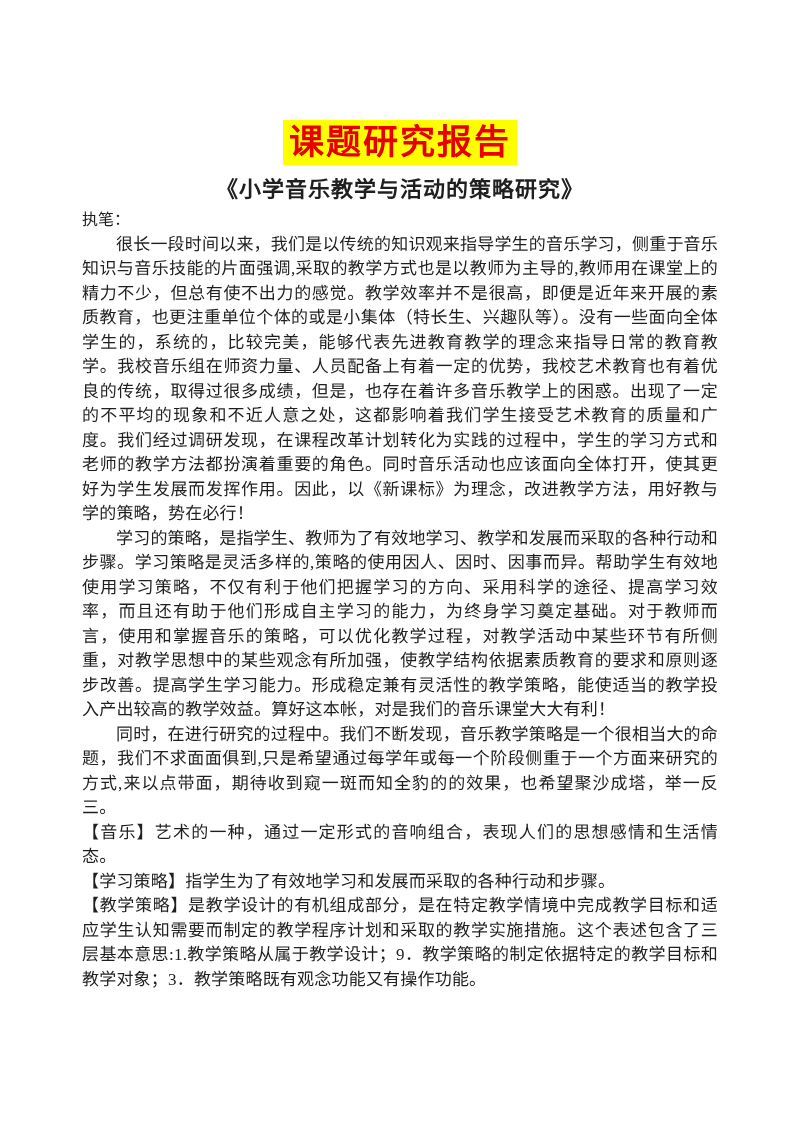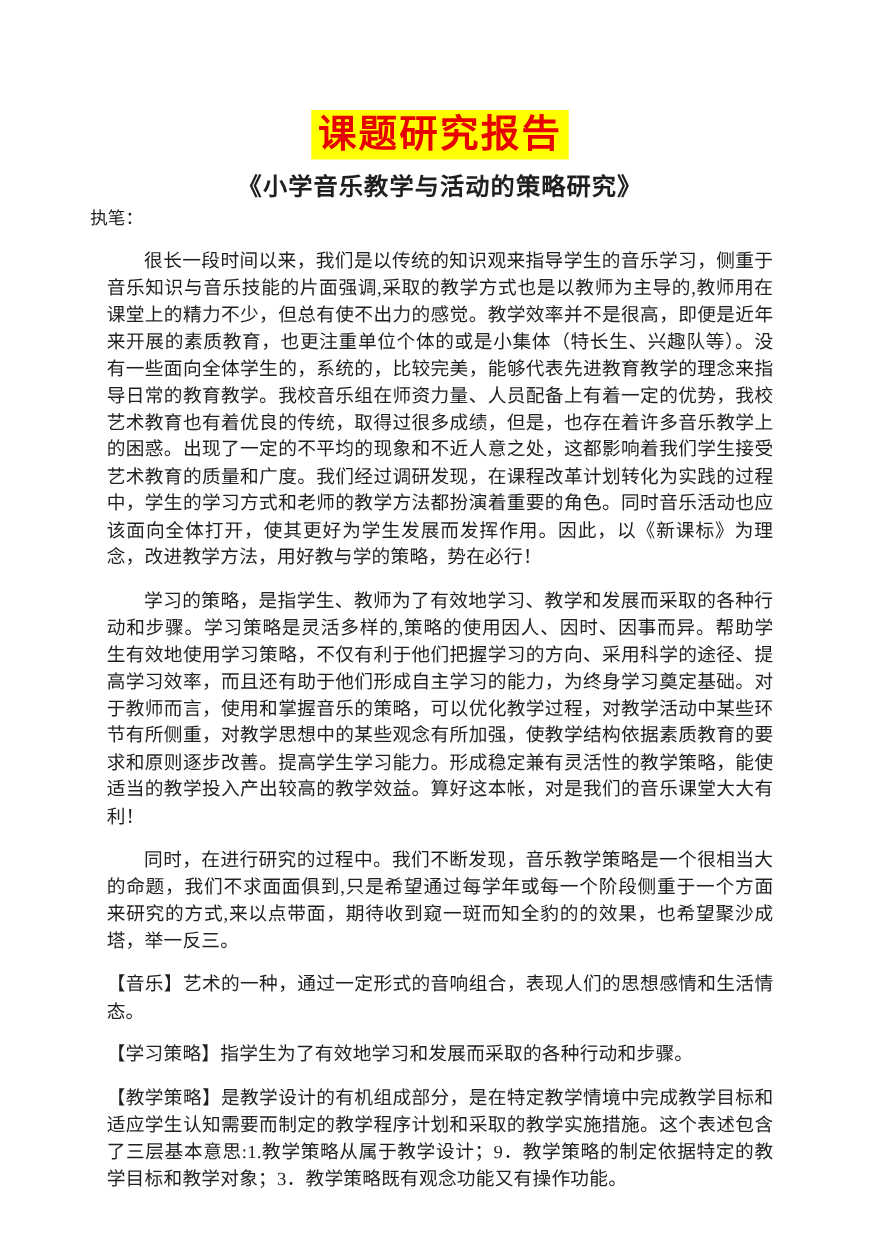--- a/index.html
+++ b/index.html
@@ -24,20 +24,21 @@
     text-align: center;
     margin: 0 0 10px 0;
   }
   .title-banner {
     display: inline-block;
     font-size: 35px;
     font-weight: bold;
     letter-spacing: 2px;
     line-height: 1.18;
     padding: 2px 6px;
+    margin-top: 20px;
   }
   
   .subtitle {
     margin: 6px 0 0 0;
     text-align: center;
     font-size: 22px;
     font-weight: bold;
     letter-spacing: 1px;
     line-height: 1.4;
   }
@@ -66,21 +67,21 @@
     text-indent: 0.35em;
   }
   .sub-heading.goals {
     margin-top: 30px;
     text-indent: 0.55em;
   }
   
   p.body, p.def, p.goal {
     font-size: 17px;
     line-height: 24.5px;
-    margin: 15px;
+    margin: 0;
     text-align: justify;
     letter-spacing: 0.2px;
   }
   p.body.indent { text-indent: 2em; }
 </style>
 </head>
 <body>
 
 <div class="page">
 

